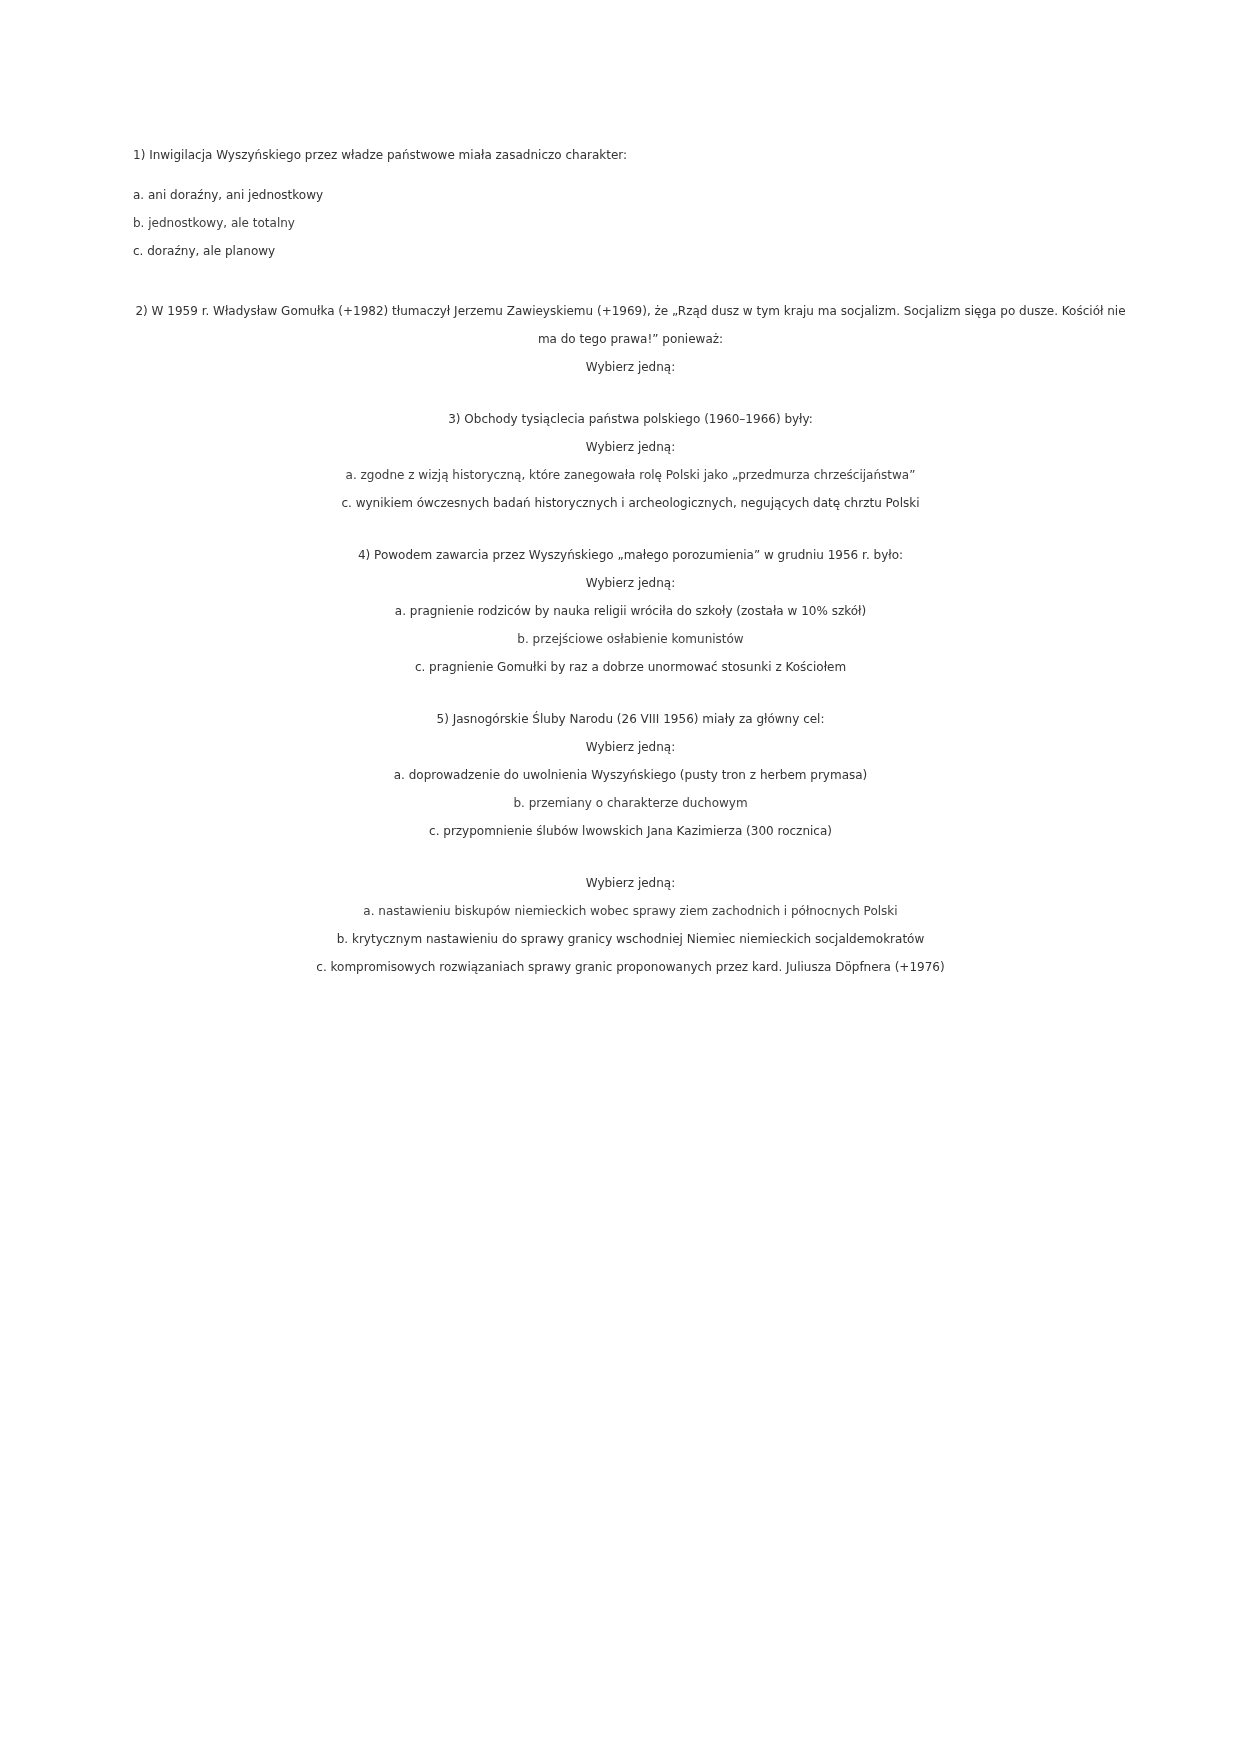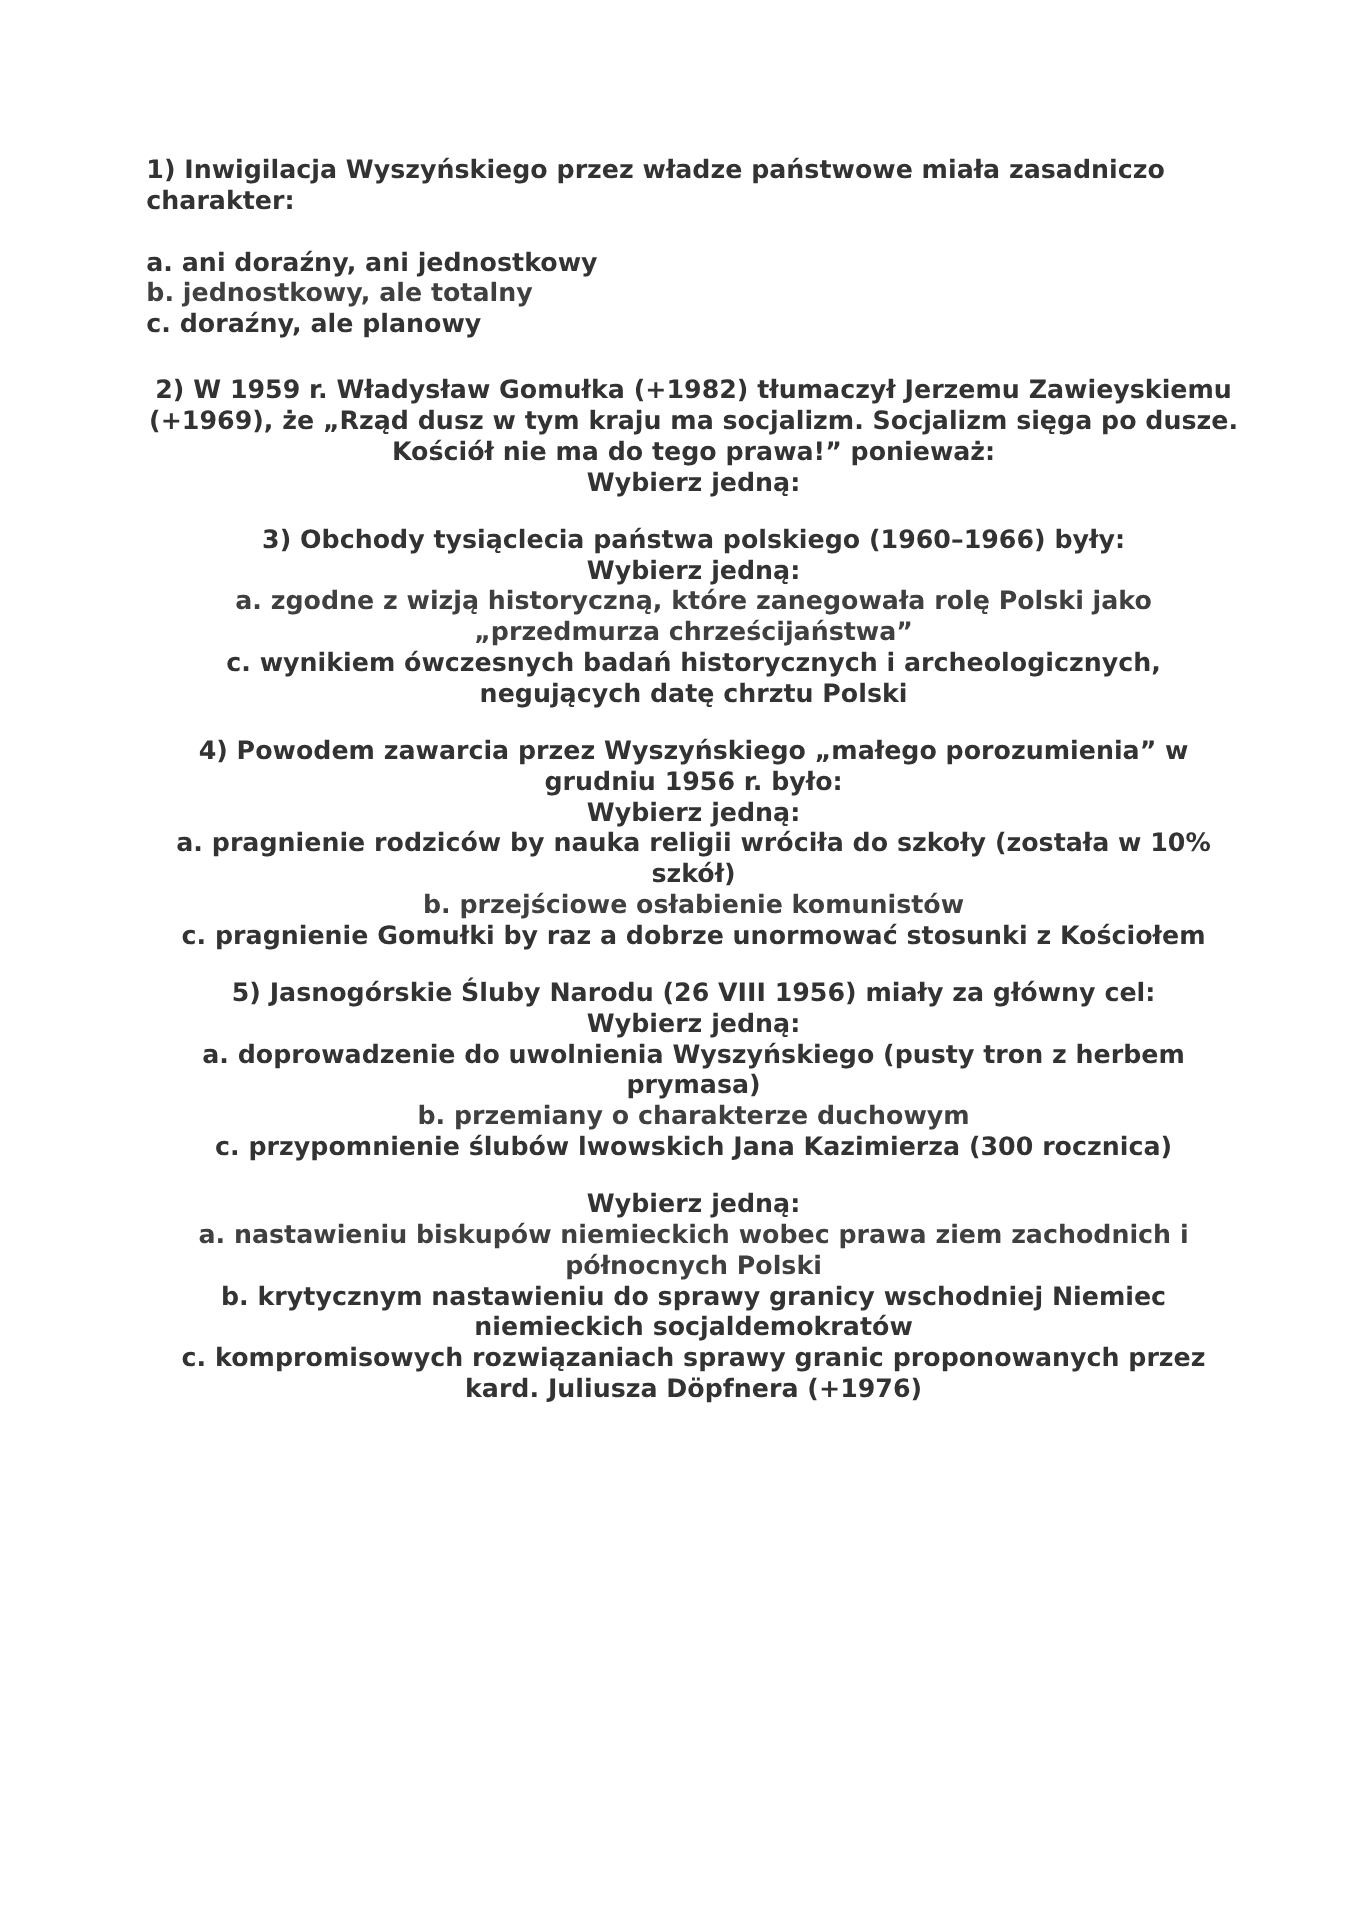--- a/index.html
+++ b/index.html
@@ -13,33 +13,32 @@
     font-family: "DejaVu Sans", "Liberation Sans", sans-serif;
     color: #333333;
     box-sizing: border-box;
   }
   .page {
     padding: 141px 112px 0 133px;
     box-sizing: border-box;
   }
   p {
     margin: 0;
-    font-size: 23px;
+    font-size: 12px;
     line-height: 28px;
-    font-weight: bold;
   }
   .question + .question {
     margin-top: 24px;
     text-align: center;
   }
   .question:nth-child(2) {
     margin-top: 32px;
   }
   .options.gap-top {
-    margin-top: 28px;
+    margin-top: 12px;
   }
   .option.highlight {
     color: #404040;
   }
 </style>
 </head>
 <body>
 
 <div class="page">
   <div>
@@ -83,19 +82,19 @@
     <div class="options">
           <p class="option">a. doprowadzenie do uwolnienia Wyszyńskiego (pusty tron z herbem prymasa)</p>
           <p class="option highlight">b. przemiany o charakterze duchowym</p>
           <p class="option">c. przypomnienie ślubów lwowskich Jana Kazimierza (300 rocznica)</p>
         </div>
   </div>
 
   <div class="question">
     <p class="chooser">Wybierz jedną:</p>
     <div class="options">
-          <p class="option highlight">a. nastawieniu biskupów niemieckich wobec prawa ziem zachodnich i północnych Polski</p>
+          <p class="option highlight">a. nastawieniu biskupów niemieckich wobec sprawy ziem zachodnich i północnych Polski</p>
           <p class="option">b. krytycznym nastawieniu do sprawy granicy wschodniej Niemiec niemieckich socjaldemokratów</p>
           <p class="option">c. kompromisowych rozwiązaniach sprawy granic proponowanych przez kard. Juliusza Döpfnera (+1976)</p>
         </div>
   </div>
 </div>
 </div>
 
 </body></html>

